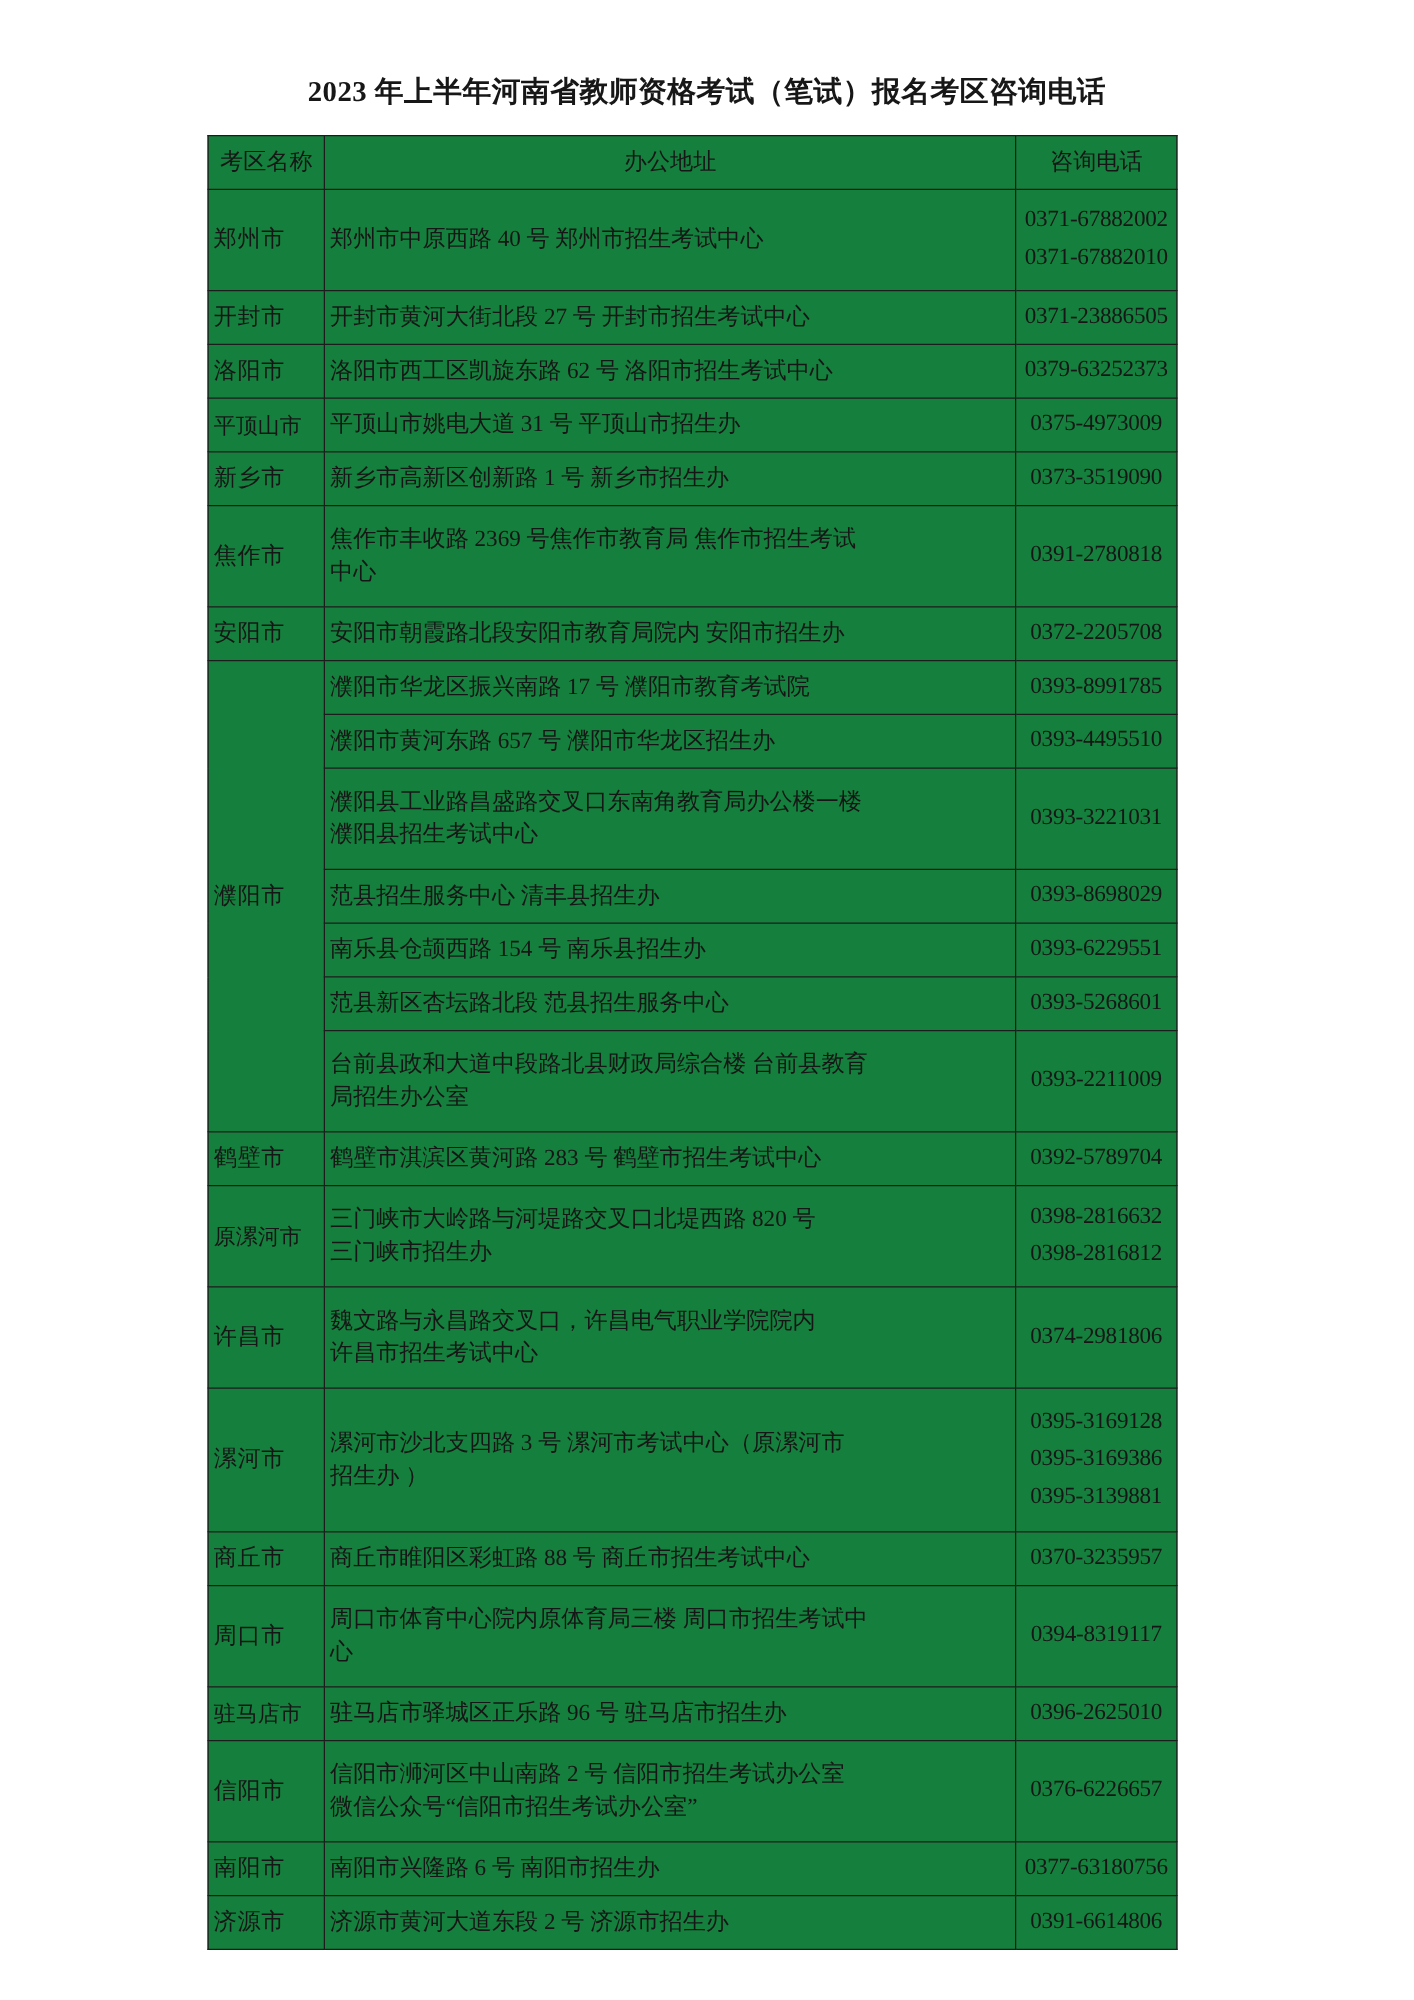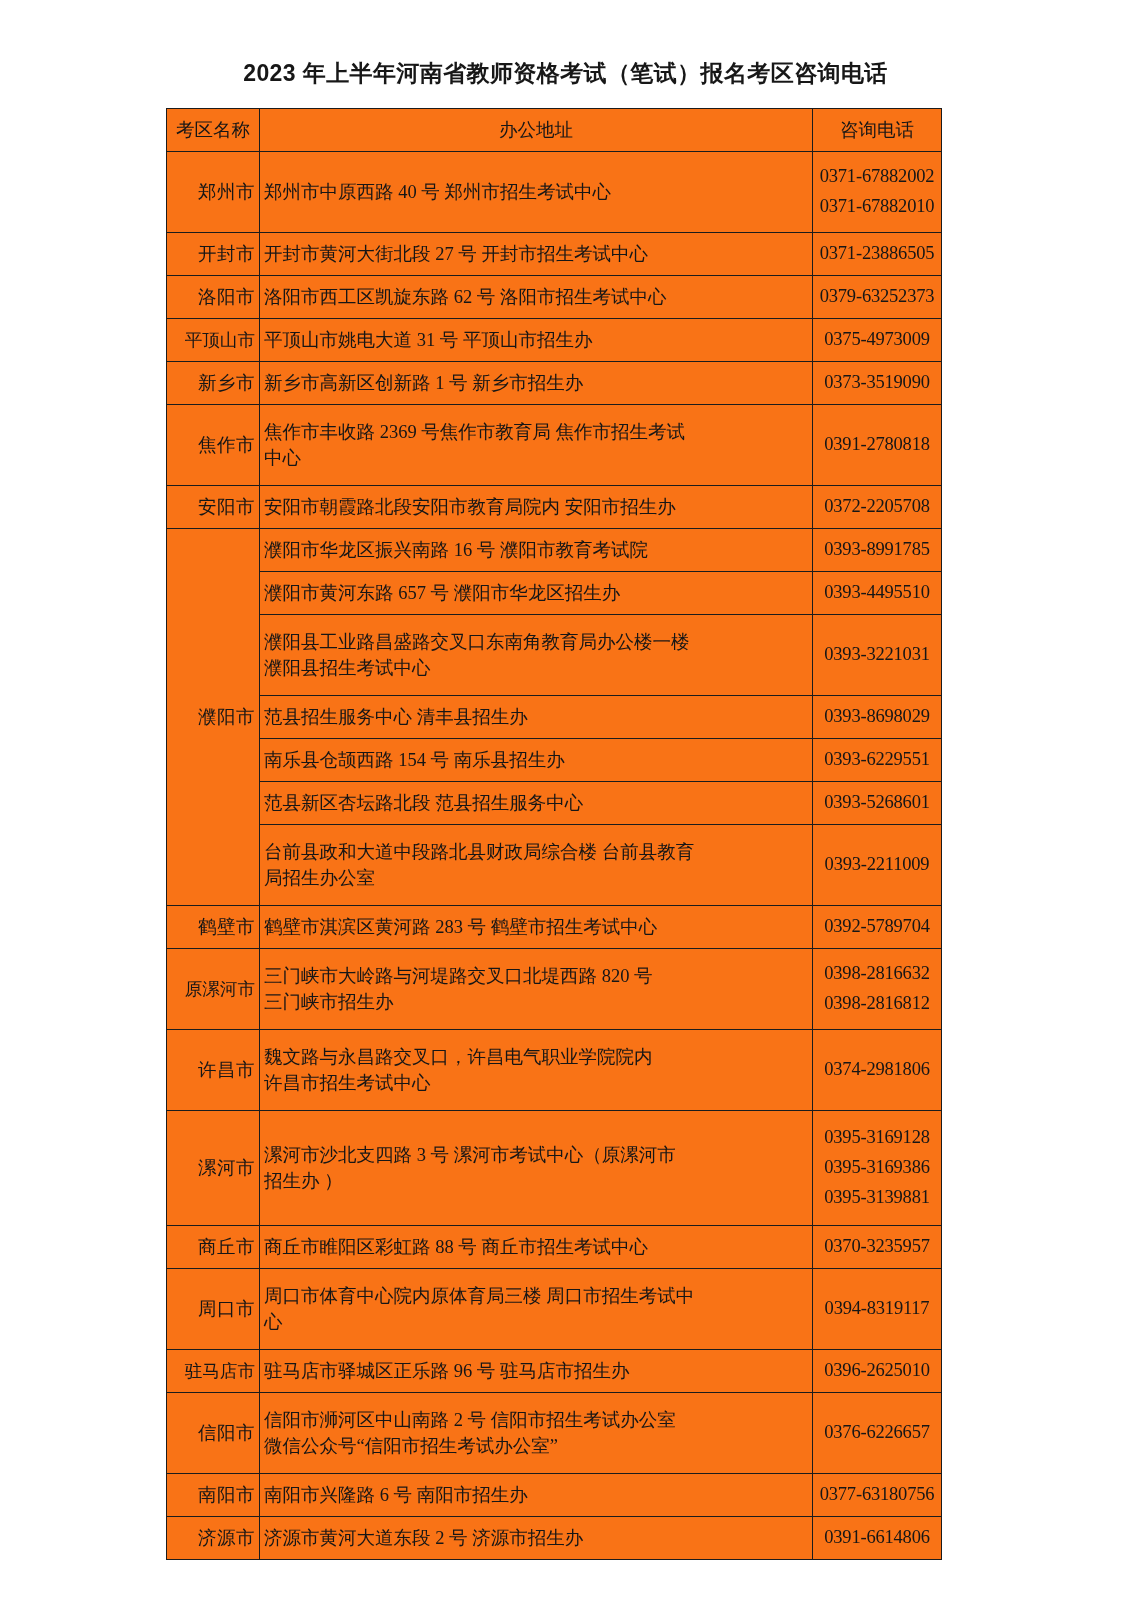--- a/index.html
+++ b/index.html
@@ -22,38 +22,38 @@
     position: relative;
     box-sizing: border-box;
     padding: 0;
   }
   .doc-title {
     position: absolute;
     top: 58px;
     left: 0;
     width: 1131px;
     text-align: center;
-    font-family: Liberation Sans, sans-serif;
+    font-family: Liberation Serif, serif;
     font-weight: bold;
     font-size: 23px;
     letter-spacing: 0.4px;
     color: #171717;
     white-space: nowrap;
   }
   .table-wrap {
     position: absolute;
     top: 108px;
     left: 166px;
     width: 775px;
   }
   table.phone-table {
     border-collapse: collapse;
     table-layout: fixed;
     width: 775px;
-    background: #f97316;
+    background: #15803d;
   }
   table.phone-table td,
   table.phone-table th {
     border: 1.6px solid #1c1c1c;
     padding: 3px 4px;
     font-size: 18.5px;
     line-height: 1.42;
     color: #161616;
     vertical-align: middle;
     font-weight: normal;
@@ -62,21 +62,21 @@
   col.c-addr { width: 553px; }
   col.c-tel  { width: 129px; }
 
   th.h-name, th.h-addr, th.h-tel {
     text-align: center;
     font-size: 18.5px;
     height: 36px;
     padding: 2px 3px;
   }
   td.name-cell {
-    text-align: right;
+    text-align: left;
     letter-spacing: 0.5px;
     padding-left: 1px;
     padding-right: 1px;
     white-space: nowrap;
   }
   td.name-cell.tight {
     font-size: 17.6px;
     letter-spacing: 0px;
     margin-top: 26px;
   }
@@ -188,21 +188,21 @@
             <td class="addr-cell">
               <span class="addr-line">安阳市朝霞路北段安阳市教育局院内 安阳市招生办</span>
             </td>
             <td class="tel-cell">
               <span class="tel-line">0372-2205708</span>
             </td>
           </tr>
           <tr class="r-mid">
             <td class="name-cell" rowspan="7">濮阳市</td>
             <td class="addr-cell">
-              <span class="addr-line">濮阳市华龙区振兴南路 16 号 濮阳市教育考试院</span>
+              <span class="addr-line">濮阳市华龙区振兴南路 17 号 濮阳市教育考试院</span>
             </td>
             <td class="tel-cell">
               <span class="tel-line">0393-8991785</span>
             </td>
           </tr>
           <tr class="r-mid">
             <td class="addr-cell">
               <span class="addr-line">濮阳市黄河东路 657 号 濮阳市华龙区招生办</span>
             </td>
             <td class="tel-cell">

